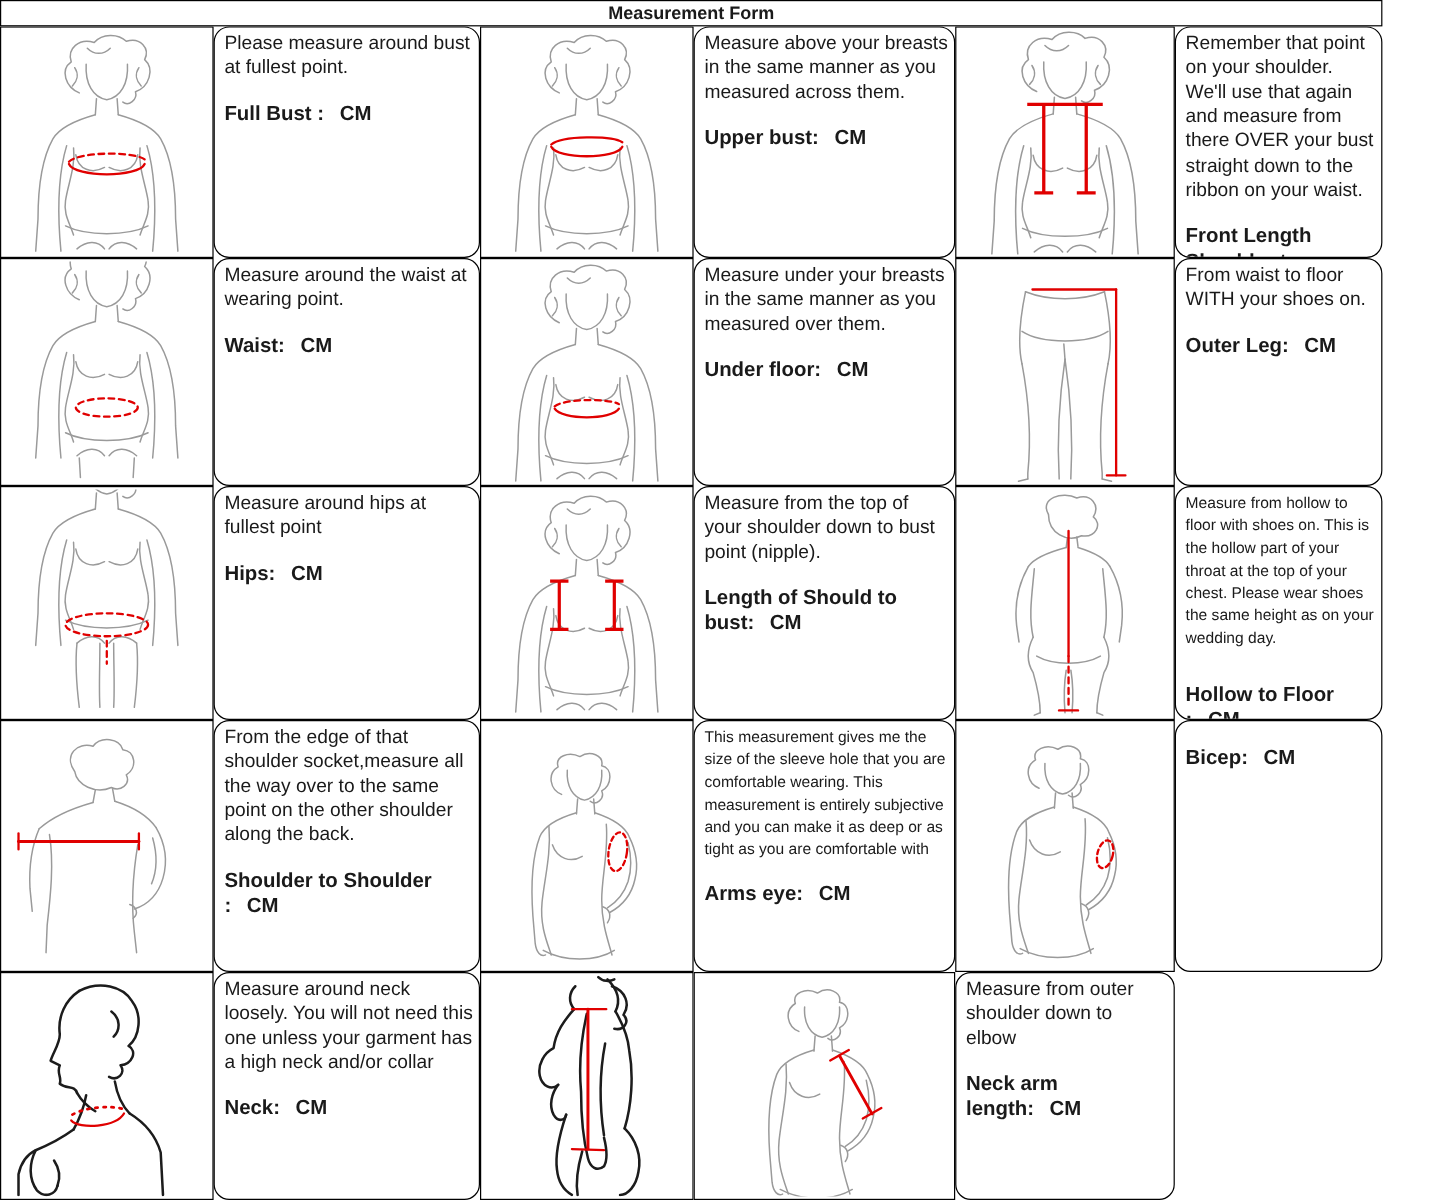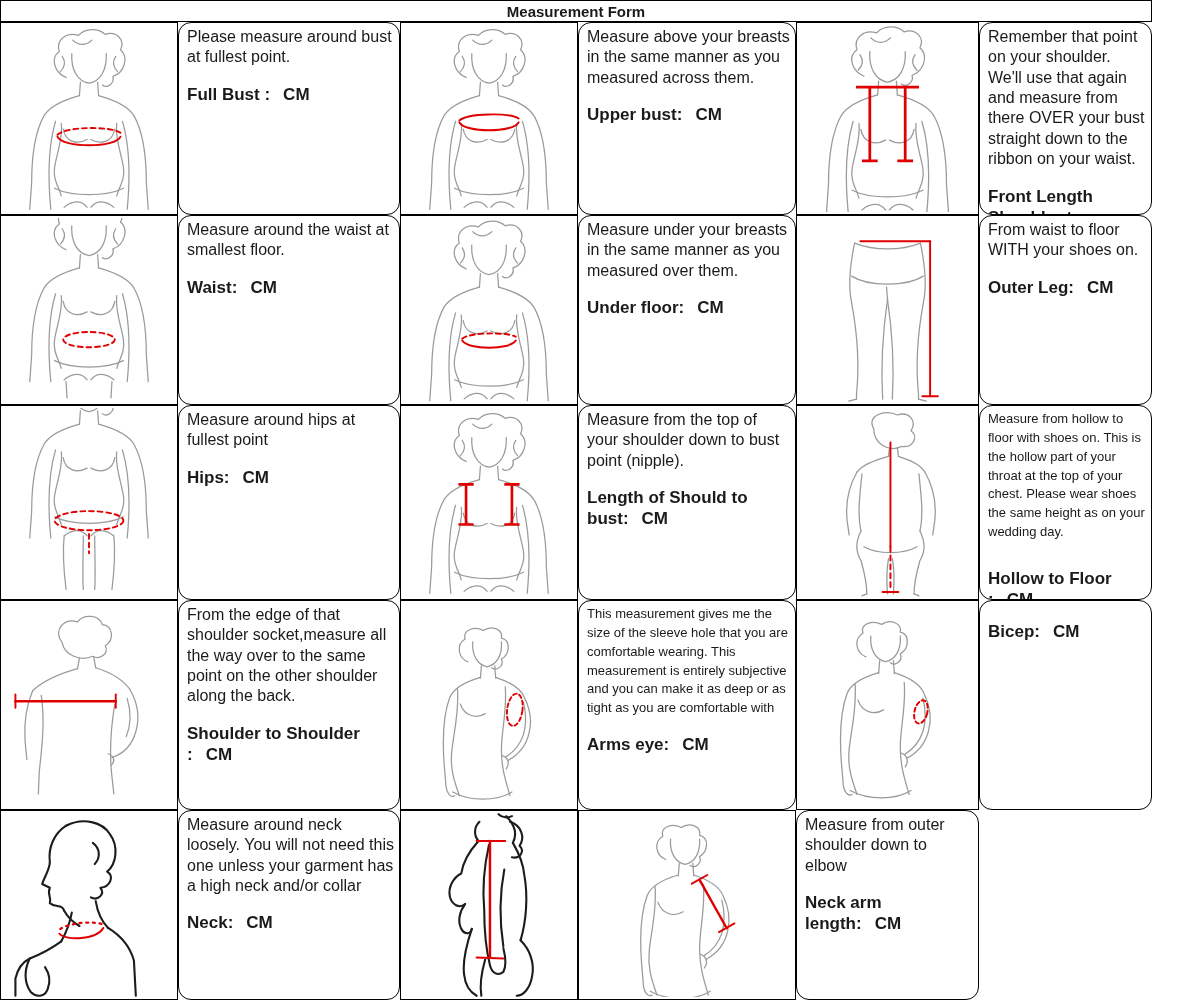--- a/index.html
+++ b/index.html
@@ -172,21 +172,21 @@
   </div>
 
   <div class="cell fig">
     <svg viewBox="0 0 180 190">
       <use href="#sym-front" y="-20"></use>
       <path class="thin" d="M66,170 L67,187 M114,170 L113,187"></path>
       <ellipse class="red-dash" cx="90" cy="126" rx="27" ry="8"></ellipse>
     </svg>
   </div>
   <div class="cell txt">
-    <p class="desc">Measure around the waist at smallest floor.</p>
+    <p class="desc">Measure around the waist at wearing point.</p>
     <p class="lbl"><span>Waist:</span><span class="unit">CM</span></p>
   </div>
   <div class="cell fig">
     <svg viewBox="0 0 180 190">
       <use href="#sym-front"></use>
       <path class="red" d="M62,127 C68,137 112,137 118,127"></path>
       <path class="red-dash" d="M62,125 C70,118 110,118 118,123"></path>
     </svg>
   </div>
   <div class="cell txt">

